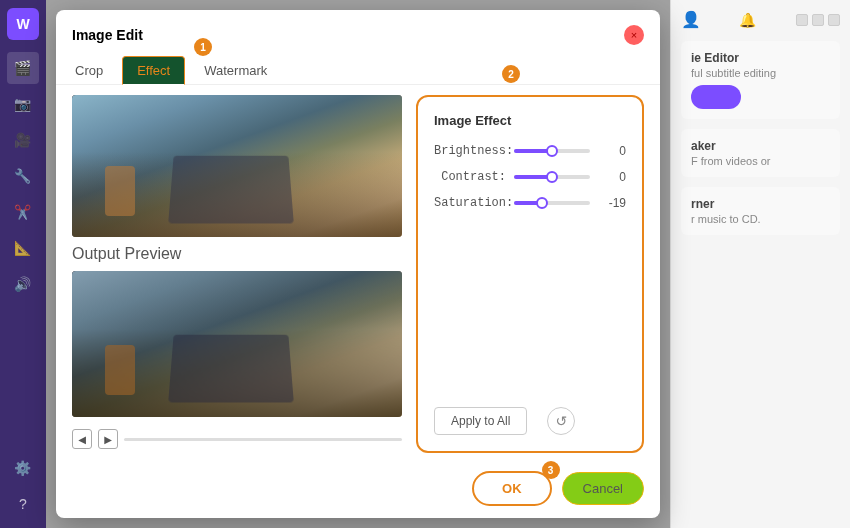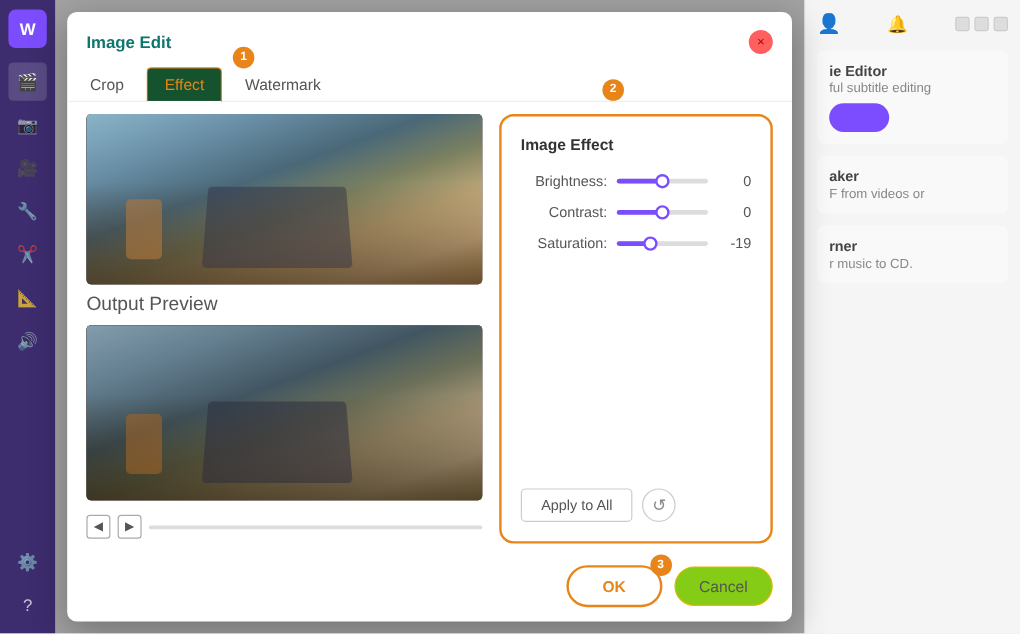--- a/index.html
+++ b/index.html
@@ -109,21 +109,21 @@
     .dialog-header {
       display: flex;
       align-items: center;
       justify-content: space-between;
       padding: 10px 16px 0 16px;
       height: 40px;
     }
     .dialog-title {
       font-size: 14px;
       font-weight: 600;
-      color: #0f766e;
+      color: #000000;
     }
     .dialog-close {
       width: 20px;
       height: 20px;
       border-radius: 50%;
       background: #ff5f5f;
       border: none;
       cursor: pointer;
       display: flex;
       align-items: center;
@@ -276,20 +276,21 @@
     .slider-row {
       display: flex;
       align-items: center;
       gap: 8px;
     }
     .slider-label {
       width: 72px;
       font-size: 12px;
       color: #555;
       text-align: right;
+      font-family: Liberation Mono, monospace;
     }
     .slider-track {
       flex: 1;
       height: 4px;
       background: #ddd;
       border-radius: 2px;
       position: relative;
       cursor: pointer;
     }
     .slider-fill {
@@ -313,21 +314,21 @@
     .slider-value {
       width: 28px;
       font-size: 12px;
       color: #555;
       text-align: right;
     }
 
     .effect-actions {
       display: flex;
       align-items: center;
-      gap: 8px;
+      gap: 20px;
       margin-top: 8px;
     }
     .apply-all-btn {
       padding: 6px 16px;
       border: 1px solid #ccc;
       border-radius: 4px;
       background: white;
       font-size: 12px;
       color: #555;
       cursor: pointer;

